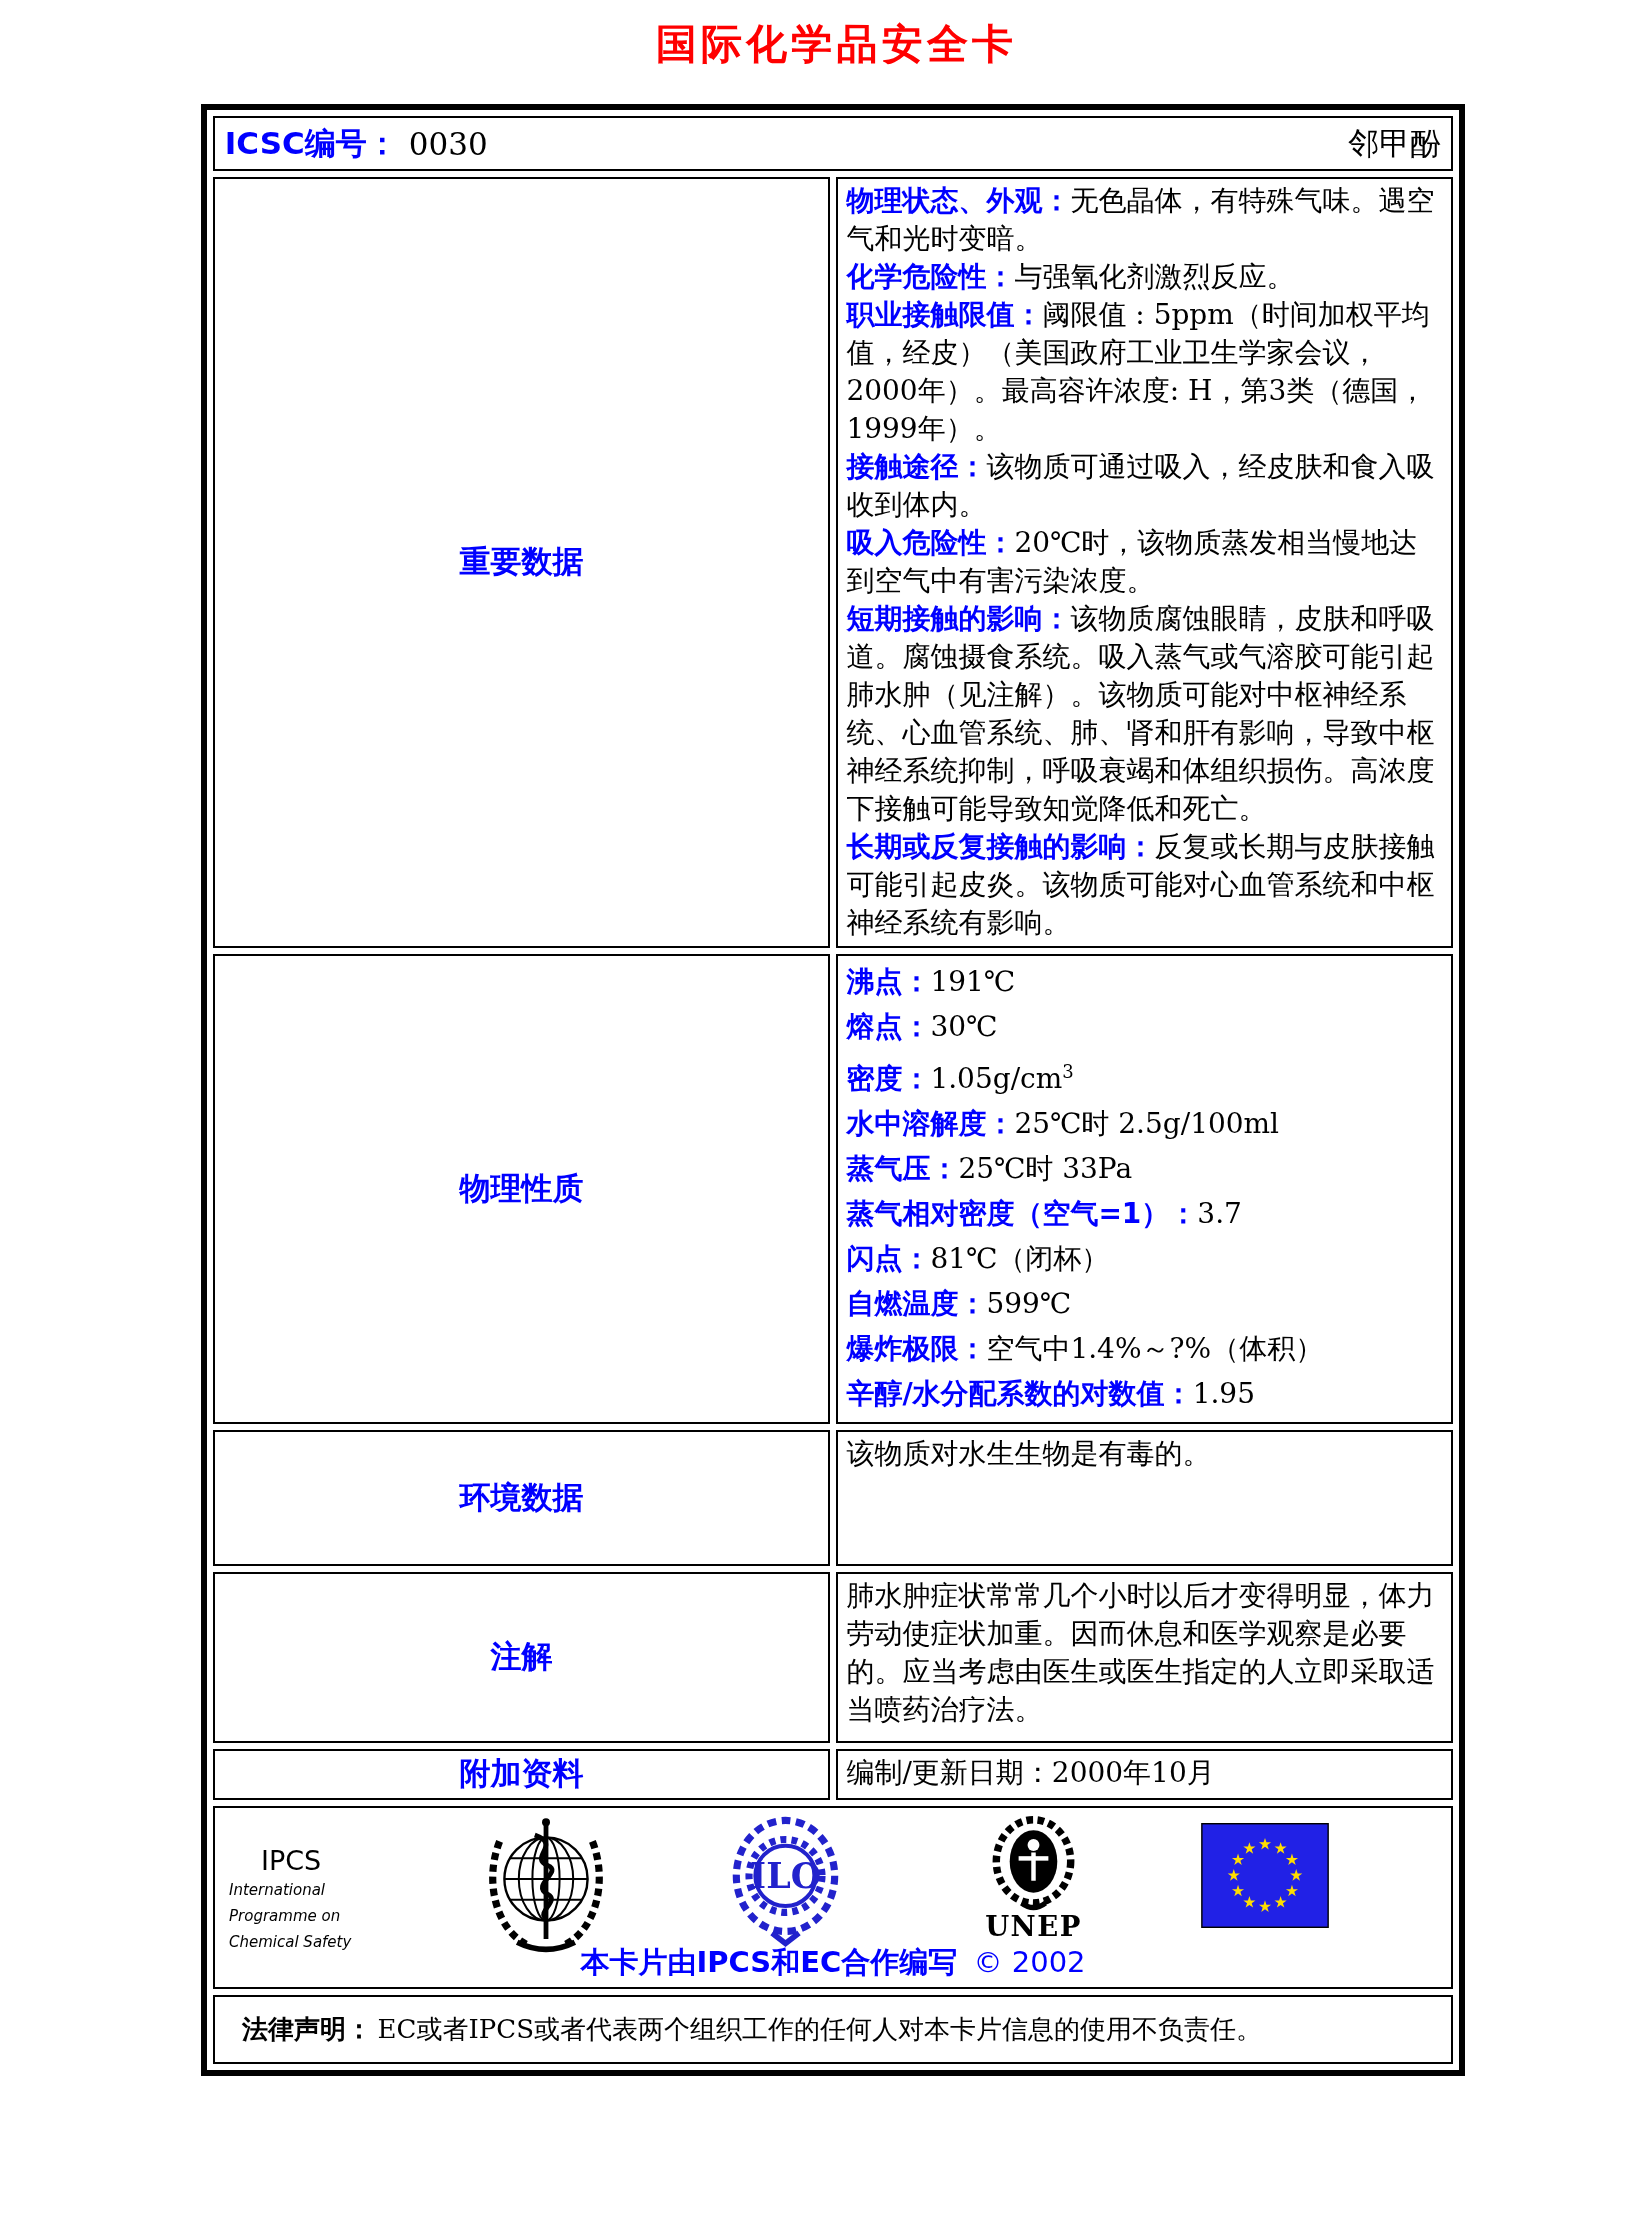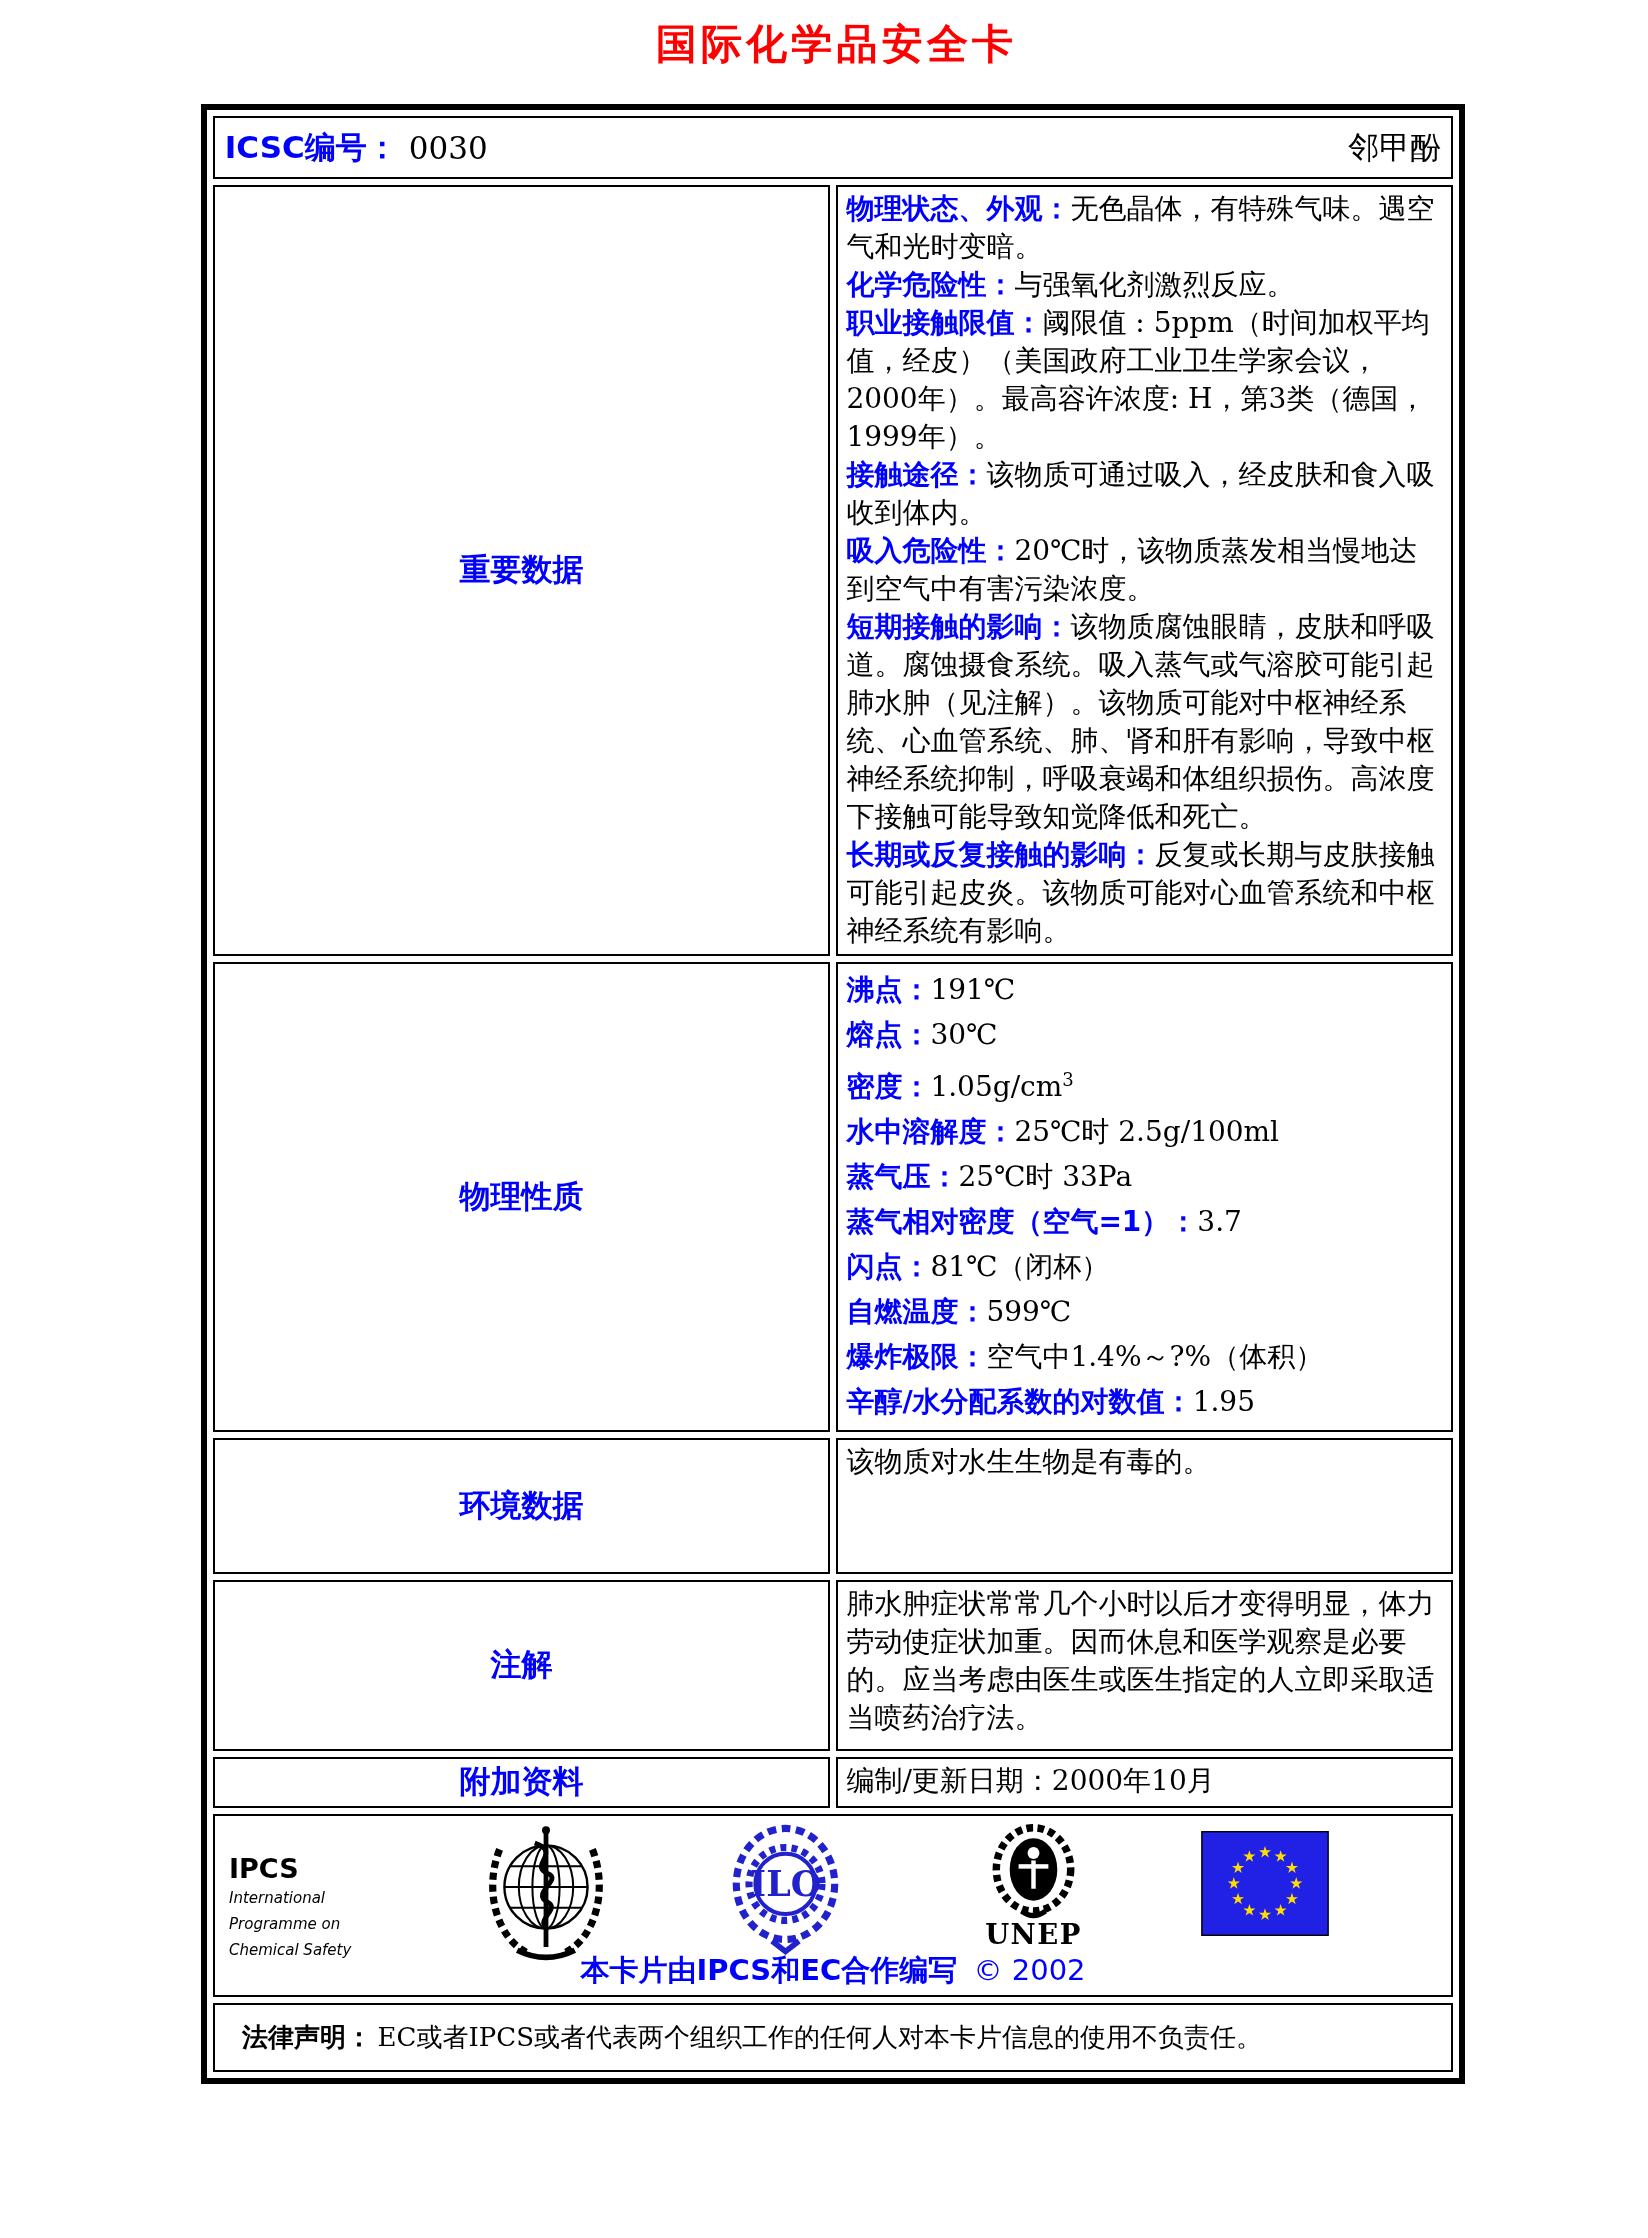--- a/index.html
+++ b/index.html
@@ -38,38 +38,38 @@
     color: #0000FF;
   }
   td.content {
     padding: 2.8px 9.8px 4.2px 8.4px;
     font-size: 28px;
     line-height: 38px;
     color: #000;
   }
   .hdr-flex {
     display: flex; justify-content: space-between; align-items: center;
-    padding: 0 9.8px; height: 59px; font-size: 31px;
+    padding: 0 9.8px; height: 51px; font-size: 31px;
   }
   .blab {
     font-family: "DejaVu Sans", sans-serif;
     font-weight: bold;
     color: #0000FF;
   }
   .hdr-left { display: flex; align-items: center; }
   .hdr-num { margin-left: 11px; color: #000000; }
   p.para { margin: 0; }
   .phys-line { line-height: 45px; }
   .phys-line sup { font-size: 18px; }
   td.logos-cell { position: relative; height: 179px; padding: 0; }
   .ipcs-block {
     position: absolute; left: 14px; top: 37px;
     font-family: "DejaVu Sans", sans-serif; color: #000;
   }
-  .ipcs-title { font-weight: bold; font-size: 27px; line-height: 32px; }
+  .ipcs-title { font-weight: normal; font-size: 27px; line-height: 32px; margin-left: 32px; }
   .ipcs-line { font-size: 15px; line-height: 26px; font-style: italic; }
   .logo-svg { position: absolute; }
   .credit-line {
     position: absolute; left: 0; bottom: 4px; width: 100%;
     text-align: center;
     font-family: "DejaVu Sans", sans-serif;
     font-size: 29px;
   }
   .credit-main { font-weight: bold; color: #0000FF; }
   .credit-copy { font-weight: normal; color: #0000FF; margin-left: 7px; }

